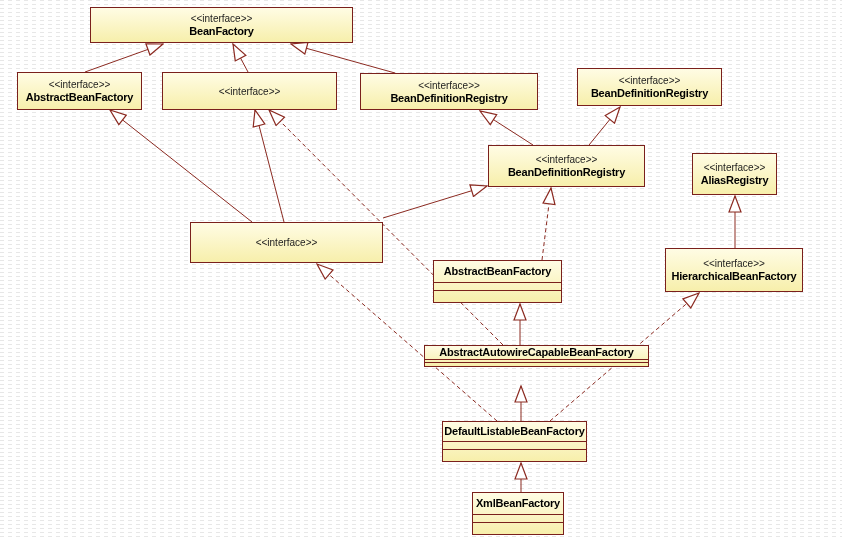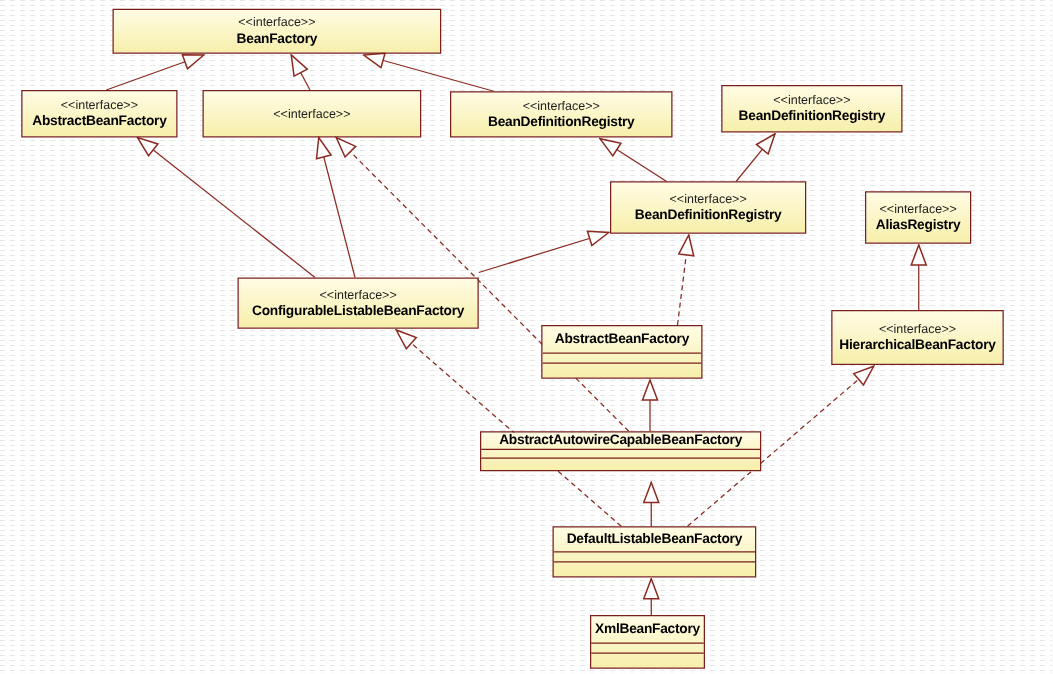--- a/index.html
+++ b/index.html
@@ -94,44 +94,43 @@
       </div>
       <div class="node" style="left: 692px; top: 153px; width: 85px; height: 42px;">
         <div class="head">
           <div class="stereo">&lt;&lt;interface&gt;&gt;</div>
           <div class="cname">AliasRegistry</div>
         </div>
       </div>
       <div class="node" style="left: 190px; top: 222px; width: 193px; height: 41px;">
         <div class="head">
           <div class="stereo">&lt;&lt;interface&gt;&gt;</div>
-          <div class="cname">ConfigurableListableBeanFactory</div>
         </div>
       </div>
       <div class="node" style="left: 665px; top: 248px; width: 138px; height: 44px;">
         <div class="head">
           <div class="stereo">&lt;&lt;interface&gt;&gt;</div>
           <div class="cname">HierarchicalBeanFactory</div>
         </div>
       </div>
       <div class="node" style="left: 433px; top: 260px; width: 129px; height: 43px;">
         <div class="head">
           <div class="cname it">AbstractBeanFactory</div>
         </div>
         <div class="comp c0"></div>
         <div class="comp c1"></div>
       </div>
-      <div class="node" style="left: 384px; top: 345px; width: 225px; height: 32px;">
+      <div class="node" style="left: 424px; top: 345px; width: 225px; height: 22px;">
         <div class="head">
           <div class="cname it">AbstractAutowireCapableBeanFactory</div>
         </div>
         <div class="comp c0"></div>
         <div class="comp c1"></div>
       </div>
-      <div class="node" style="left: 442px; top: 421px; width: 163px; height: 41px;">
+      <div class="node" style="left: 442px; top: 421px; width: 145px; height: 41px;">
         <div class="head">
           <div class="cname">DefaultListableBeanFactory</div>
         </div>
         <div class="comp c0"></div>
         <div class="comp c1"></div>
       </div>
       <div class="node" style="left: 472px; top: 492px; width: 92px; height: 43px;">
         <div class="head">
           <div class="cname">XmlBeanFactory</div>
         </div>

